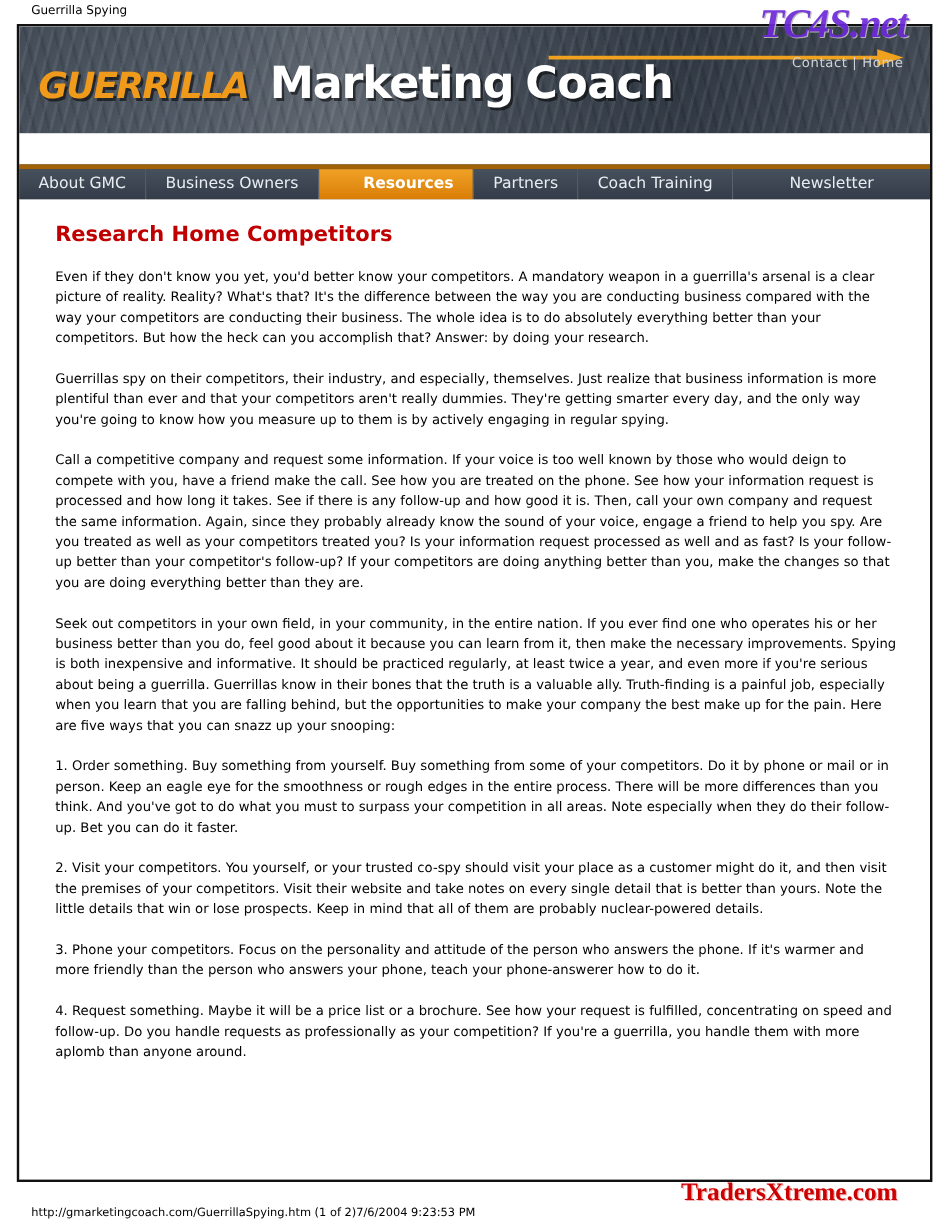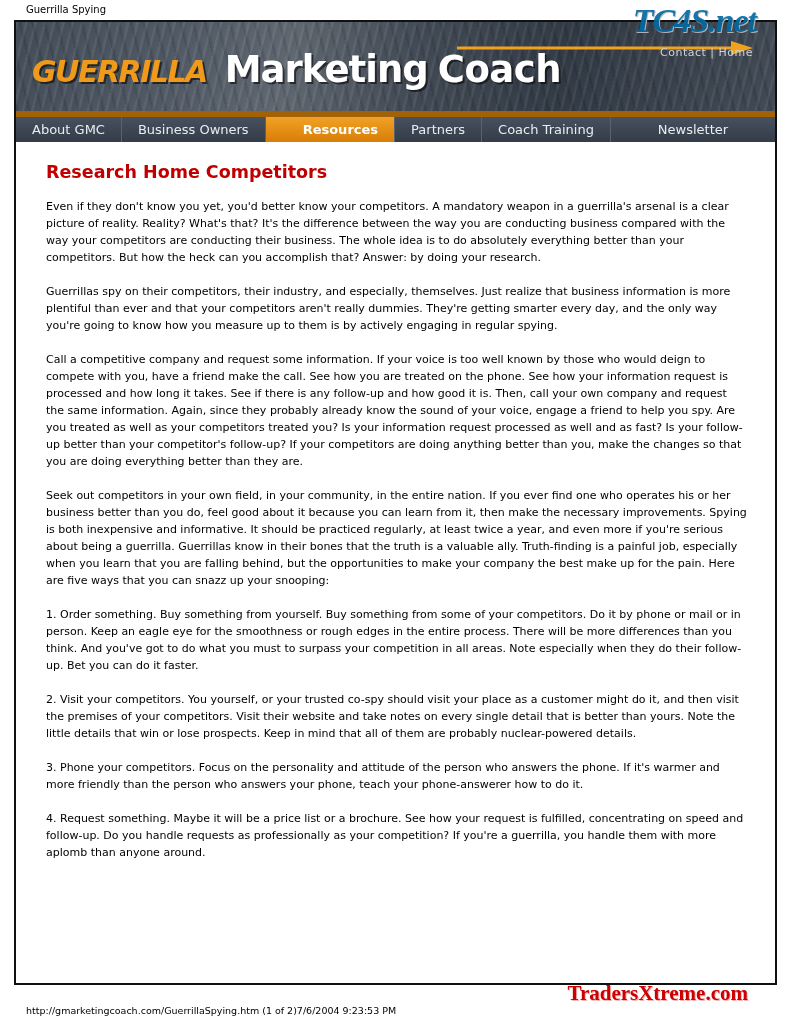--- a/index.html
+++ b/index.html
@@ -40,21 +40,21 @@
   }
   
   .wm-top {
     position: absolute;
     top: 2px;
     right: 14px;
     font-family: "Liberation Serif", serif;
     font-weight: bold;
     font-style: italic;
     font-size: 34px;
-    color: #0369a1;
+    color: #6d28d9;
     letter-spacing: -1px;
     text-shadow: 1px 1px 0 #b9b9b9;
     opacity: 0.92;
     z-index: 40;
   }
   .wm-bottom {
     position: absolute;
     bottom: 18px;
     right: 22px;
     font-family: "Liberation Serif", serif;
@@ -156,22 +156,23 @@
     font-family: "DejaVu Sans", sans-serif;
     font-size: 11px;
     color: #cdd3d8;
     letter-spacing: 0.5px;
   }
   
   .nav {
     display: flex;
     height: 25px;
     background: #404040;
-    border-top: 6px solid #a16207;
+    border-top: 4px solid #a16207;
     align-items: stretch;
+    margin-top: 26px;
   }
   .nav-item {
     display: flex;
     align-items: center;
     justify-content: center;
     color: #e8edf2;
     font-family: "DejaVu Sans", sans-serif;
     font-size: 13px;
     padding: 0 16px;
     border-right: 1px solid #59636f;

